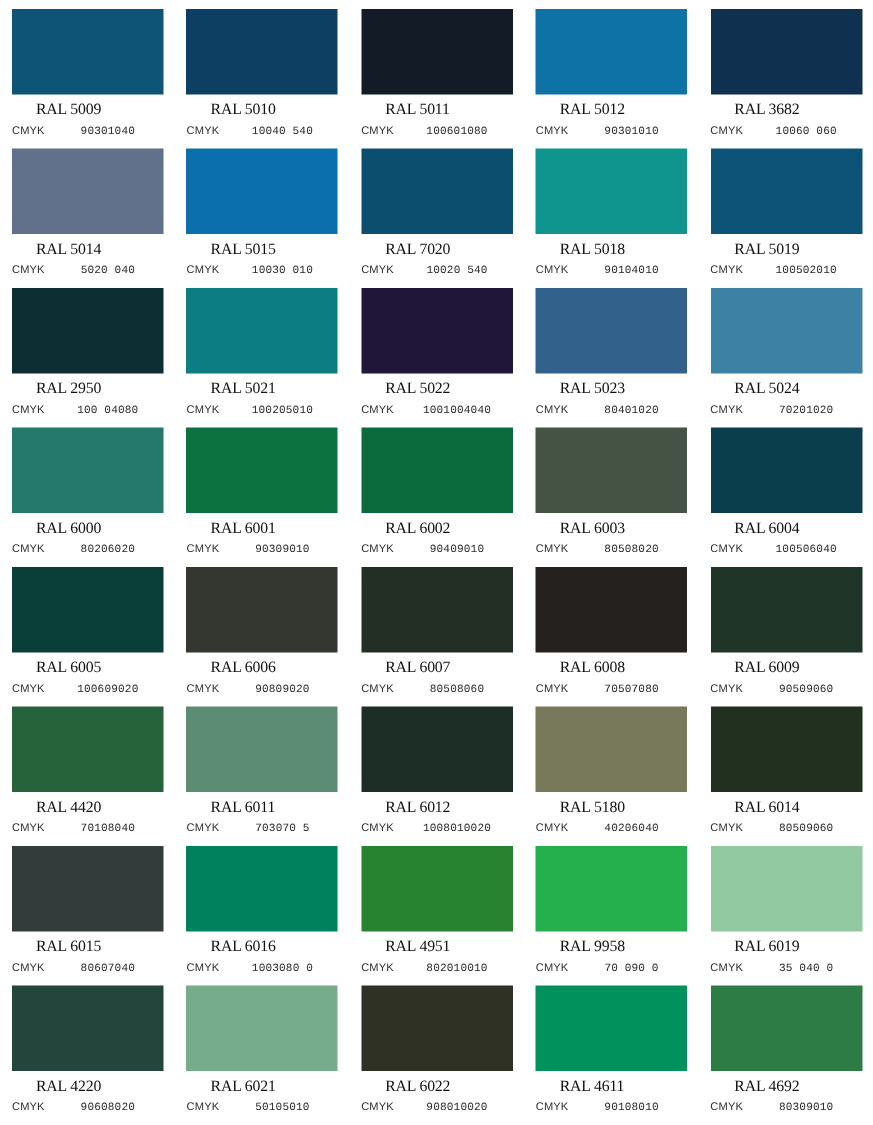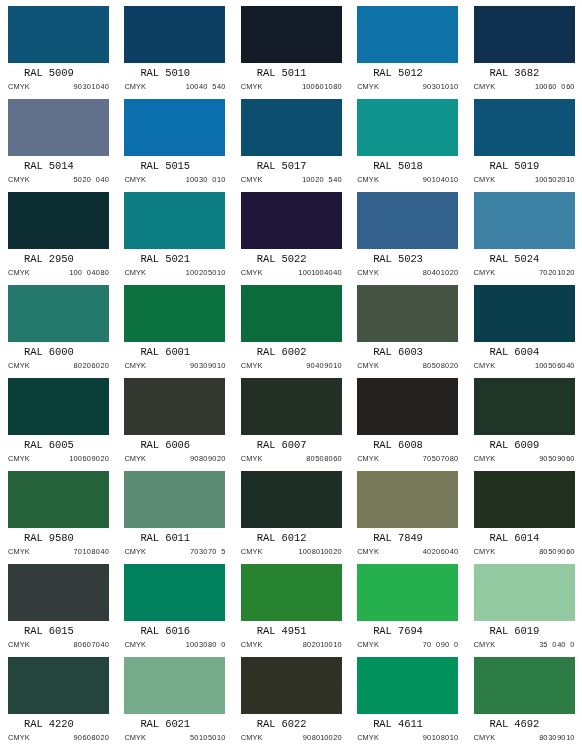--- a/index.html
+++ b/index.html
@@ -33,21 +33,21 @@
     margin-top: 6px;
     box-sizing: border-box;
   }
   .swatch-name {
     font-size: 10.5px;
     line-height: 13px;
     letter-spacing: -0.1px;
     margin-top: 4px;
     color: #111111;
     white-space: nowrap;
-    font-family: Liberation Mono, monospace;
+    font-family: Liberation Serif, serif;
     padding-left: 16px;
   }
   .swatch-cmyk {
     display: flex;
     align-items: baseline;
     width: 101px;
     margin-top: 2px;
     padding-bottom: 3px;
     border-bottom: 1px solid #6d28d9;
     font-size: 7.4px;
@@ -56,22 +56,23 @@
     color: #2a2a2a;
     white-space: nowrap;
   }
   .cmyk-label {
     flex: 0 0 auto;
     margin-right: 2px;
   }
   .cmyk-values {
     flex: 1 1 auto;
     display: flex;
-    justify-content: flex-end;
+    justify-content: center;
     padding-left: 3px;
+    font-family: Liberation Mono, monospace;
   }
   .cmyk-values span {
     display: inline-block;
     text-align: right;
     min-width: 9px;
   }
 </style>
 </head>
 <body>
 
@@ -162,21 +163,21 @@
         <span class="cmyk-values">
           <span>100</span>
           <span>30</span>
           <span>0</span>
           <span>10</span>
         </span>
       </div>
     </div>
     <div class="swatch-cell">
       <div class="swatch-chip" style="background-color: rgb(11, 78, 110);"></div>
-      <div class="swatch-name">RAL 5017</div>
+      <div class="swatch-name">RAL 7020</div>
       <div class="swatch-cmyk">
         <span class="cmyk-label">CMYK</span>
         <span class="cmyk-values">
           <span>100</span>
           <span>20</span>
           <span>5</span>
           <span>40</span>
         </span>
       </div>
     </div>
@@ -396,21 +397,21 @@
         <span class="cmyk-values">
           <span>90</span>
           <span>50</span>
           <span>90</span>
           <span>60</span>
         </span>
       </div>
     </div>
     <div class="swatch-cell">
       <div class="swatch-chip" style="background-color: rgb(39, 99, 58);"></div>
-      <div class="swatch-name">RAL 9580</div>
+      <div class="swatch-name">RAL 4420</div>
       <div class="swatch-cmyk">
         <span class="cmyk-label">CMYK</span>
         <span class="cmyk-values">
           <span>70</span>
           <span>10</span>
           <span>80</span>
           <span>40</span>
         </span>
       </div>
     </div>
@@ -435,21 +436,21 @@
         <span class="cmyk-values">
           <span>100</span>
           <span>80</span>
           <span>100</span>
           <span>20</span>
         </span>
       </div>
     </div>
     <div class="swatch-cell">
       <div class="swatch-chip" style="background-color: rgb(119, 121, 90);"></div>
-      <div class="swatch-name">RAL 7849</div>
+      <div class="swatch-name">RAL 5180</div>
       <div class="swatch-cmyk">
         <span class="cmyk-label">CMYK</span>
         <span class="cmyk-values">
           <span>40</span>
           <span>20</span>
           <span>60</span>
           <span>40</span>
         </span>
       </div>
     </div>
@@ -500,21 +501,21 @@
         <span class="cmyk-values">
           <span>80</span>
           <span>20</span>
           <span>100</span>
           <span>10</span>
         </span>
       </div>
     </div>
     <div class="swatch-cell">
       <div class="swatch-chip" style="background-color: rgb(38, 176, 77);"></div>
-      <div class="swatch-name">RAL 7694</div>
+      <div class="swatch-name">RAL 9958</div>
       <div class="swatch-cmyk">
         <span class="cmyk-label">CMYK</span>
         <span class="cmyk-values">
           <span>70</span>
           <span>0</span>
           <span>90</span>
           <span>0</span>
         </span>
       </div>
     </div>

